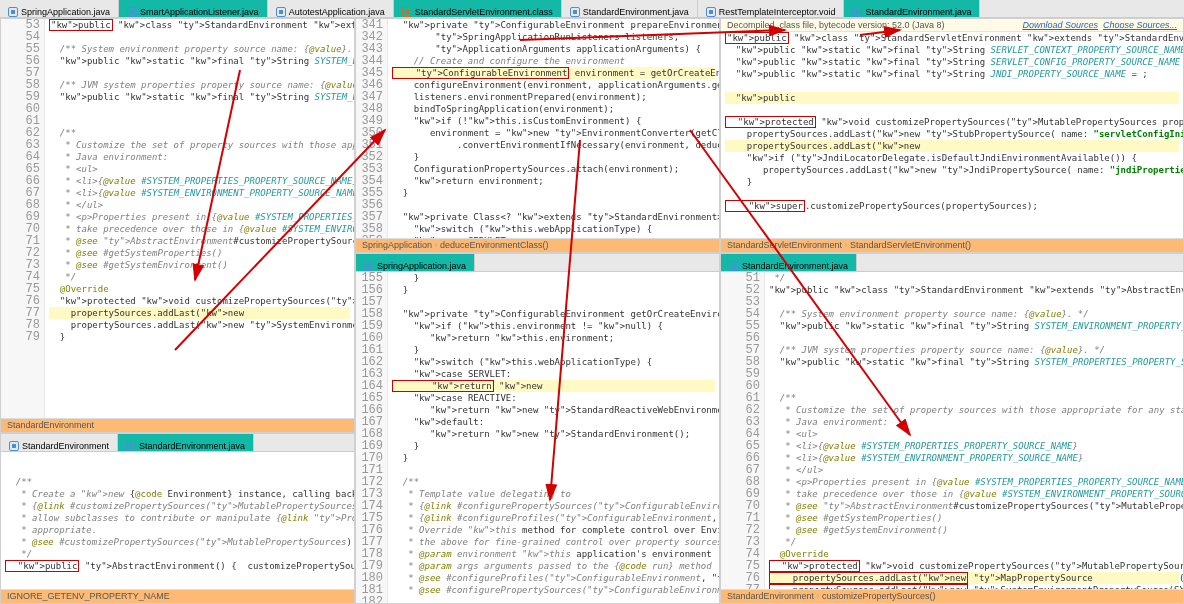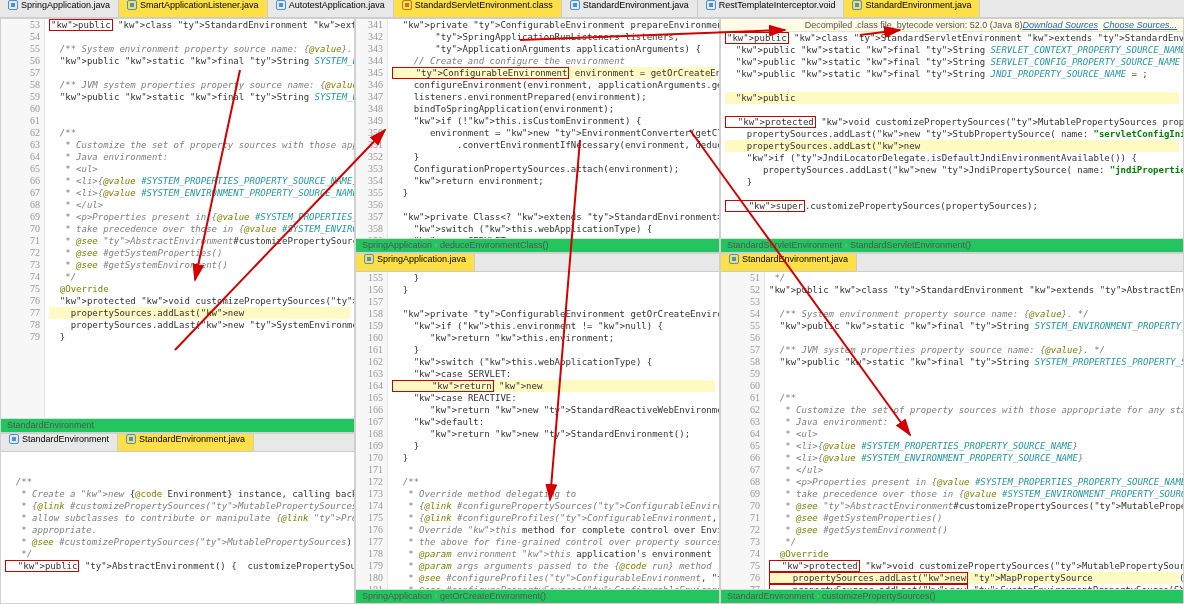--- a/index.html
+++ b/index.html
@@ -1,37 +1,37 @@
 <!DOCTYPE html>
 <html><head>
 <meta charset="utf-8">
 <style>
 * { margin: 0; padding: 0; box-sizing: border-box; }
 body { font-family: "Segoe UI", Arial, sans-serif; font-size: 10px; background: #f4f4f4; width: 1184px; height: 604px; overflow: hidden; position: relative; }
 .tabs { display: flex; height: 18px; background: #e8e8e8; border-bottom: 1px solid #ccc; }
-.tab { display: flex; align-items: flex-start; padding: 0 8px; border-right: 1px solid #ccc; font-size: 9px; cursor: pointer; white-space: nowrap; }
-.tab.active { background: #fde047; }
+.tab { display: flex; align-items: flex-end; padding: 0 8px; border-right: 1px solid #ccc; font-size: 9px; cursor: pointer; white-space: nowrap; }
+.tab.active { background: #14b8a6; }
 .tab-icon { width: 10px; height: 10px; border-radius: 2px; margin-right: 3px; }
 .java-ic { background: radial-gradient(circle,#4a90d9 40%,transparent 41%); border:1px solid #4a90d9; }
 .class-ic { background: radial-gradient(circle,#c77321 40%,transparent 41%); border:1px solid #c77321; }
 .grid { display: grid; grid-template-columns: 355px 365px 464px; grid-template-rows: 235px 180px 171px; width: 1184px; height: 586px; }
 .pane { border: 1px solid #d0d0d0; background: #fff; overflow: hidden; display: flex; flex-direction: column; position: relative; }
 .editor { flex: 1; overflow: hidden; display: flex; }
-.gutter { width: 32px; background: #f7f7f7; border-right: 1px solid #e8e8e8; color: #999; font-size: 10px; text-align: right; padding-right: 4px; line-height: 12px; font-family: Liberation Serif, serif; }
+.gutter { width: 32px; background: #f7f7f7; border-right: 1px solid #e8e8e8; color: #999; font-size: 12px; text-align: right; padding-right: 4px; line-height: 12px; font-family: Liberation Mono, monospace; }
 .gutter.wide { width: 44px; }
 .code { flex: 1; font-family: Consolas, monospace; font-size: 9px; line-height: 12px; white-space: pre; padding: 0 4px; color: #333; overflow: hidden; }
 .str { color: #008000; font-weight: bold; }
 .cm { color: #808080; font-style: italic; }
 .an { color: #808000; margin-top: 9px; }
 .lnk2 { color: #20999d; font-style: italic; }
 .hl-y { background: #fff9c4; display: inline-block; width: 100%; }
 .bx { border: 1px solid #c00; padding: 0 1px; }
-.crumbs { background: #22c55e; border-top: 1px solid #ddd; font-size: 9px; padding: 1px 6px; color: #555; height: 14px; }
+.crumbs { background: #fdba74; border-top: 1px solid #ddd; font-size: 9px; padding: 1px 6px; color: #555; height: 14px; }
 .crumbs span + span::before { content: " › "; color: #aaa; }
-.info { background: #fffbe6; font-size: 9px; padding: 1px 6px; border-bottom: 1px solid #e8e8c0; color: #555; display: flex; justify-content: flex-end; }
+.info { background: #fffbe6; font-size: 9px; padding: 1px 6px; border-bottom: 1px solid #e8e8c0; color: #555; display: flex; justify-content: space-between; }
 .info a { color: #2864c8; text-decoration: underline; cursor: pointer; font-style: italic; }
 .arrows { position: absolute; top: 0; left: 0; width: 1184px; height: 604px; pointer-events: none; z-index: 50; }
 </style>
 </head>
 <body>
 
 <div class="tabs" id="top-tabs">
     <div class="tab">
       <span class="tab-icon java-ic"></span>
       <span>SpringApplication.java</span>
@@ -173,37 +173,36 @@
     <span class="&lt;span">"kw"</span>&gt;case SERVLET:
 <span class="hl-y"><span class="bx">       <span class="&lt;span">"kw"</span>&gt;return</span> <span class="&lt;span">"kw"</span>&gt;new</span> &gt;StandardServletEnvironment();
     <span class="&lt;span">"kw"</span>&gt;case REACTIVE:
        <span class="&lt;span">"kw"</span>&gt;return <span class="&lt;span">"kw"</span>&gt;new <span class="&lt;span">"ty"</span>&gt;StandardReactiveWebEnvironment();
     <span class="&lt;span">"kw"</span>&gt;default:
        <span class="&lt;span">"kw"</span>&gt;return <span class="&lt;span">"kw"</span>&gt;new <span class="&lt;span">"ty"</span>&gt;StandardEnvironment();
     }
   }
 
   <span class="cm">/**</span>
-<span class="cm">   * Override method delegating to</span>
+<span class="cm">   * Template value delegating to</span>
 <span class="cm">   * {<span class="an">@link</span> #configurePropertySources(<span class="&lt;span">"ty"</span>&gt;ConfigurableEnvironment</span>, &gt;String[])} and
 <span class="cm">   * {<span class="an">@link</span> #configureProfiles(<span class="&lt;span">"ty"</span>&gt;ConfigurableEnvironment</span>, &gt;String[])} in that order.
 <span class="cm">   * Override <span class="&lt;span">"kw"</span>&gt;this</span> method for complete control over Environment customization, or one of
 <span class="cm">   * the above for fine-grained control over property sources or profiles, respectively.</span>
 <span class="cm">   * <span class="an">@param</span> environment <span class="&lt;span">"kw"</span>&gt;this</span> application's environment
 <span class="cm">   * <span class="an">@param</span> args arguments passed to the {<span class="an">@code</span> run} method</span>
 <span class="cm">   * <span class="an">@see</span> #configureProfiles(<span class="&lt;span">"ty"</span>&gt;ConfigurableEnvironment</span>, <span class="&lt;span">"ty"</span>&gt;String[])
 <span class="cm">   * <span class="an">@see</span> #configurePropertySources(<span class="&lt;span">"ty"</span>&gt;ConfigurableEnvironment</span>, &gt;String[])
 
   &gt;protected &gt;void configureEnvironment(&gt;ConfigurableEnvironment environment,
         &gt;String[] args) {
     &gt;if (&gt;this.addConversionService) {
        &gt;ConversionService conversionService = &gt;ApplicationConversionService
 </div>
     </div>
-    <div class="crumbs"><span>SpringApplication</span><span>getOrCreateEnvironment()</span></div>
   </div>
 
   <div class="pane" style="grid-row:2 / span 2">
     <div class="tabs">
         <div class="tab active">
           <span class="tab-icon java-ic"></span>
           <span>StandardEnvironment.java</span>
         </div>
       </div>
     <div class="editor">
@@ -264,20 +263,21 @@
 <span class="cm">   */</span>
 <span class="bx">  <span class="&lt;span">"kw"</span>&gt;public</span> <span class="&lt;span">"ty"</span>&gt;AbstractEnvironment() {  customizePropertySources(&gt;this.propertySources);  }
 <span class="hl-y"></span>
 
   
 } objects to be searched by &gt;this
 )} and related
 
 </div>
     </div>
+    <div class="crumbs"><span>IGNORE_GETENV_PROPERTY_NAME</span></div>
   </div>
 </div>
 
 <svg class="arrows">
   <defs>
       <marker id="ah" markerWidth="10" markerHeight="10" refX="8" refY="3" orient="auto">
         <path d="M0,0 L9,3 L0,6 z" fill="#d40000"></path>
       </marker>
     </defs>
   <line x1="240" y1="70" x2="195" y2="280" stroke="#d40000" stroke-width="2" marker-end="url(#ah)"></line>

